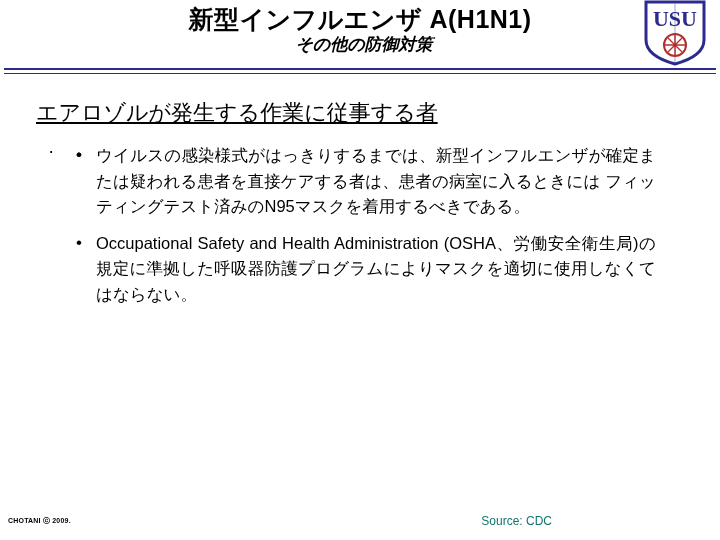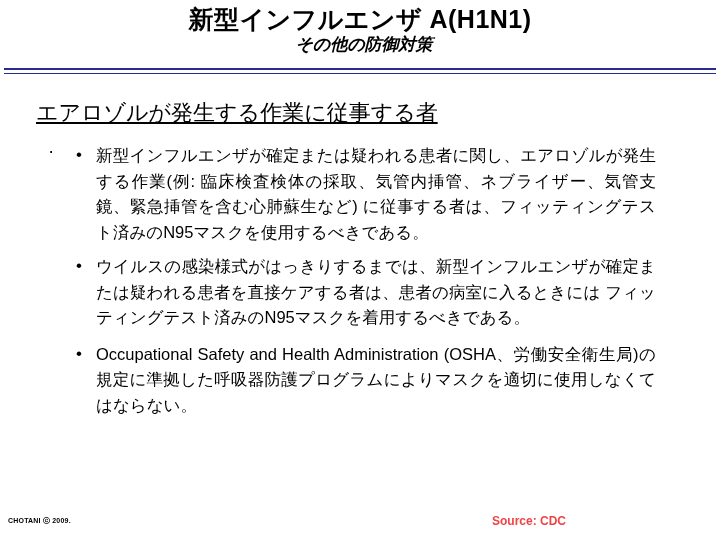--- a/index.html
+++ b/index.html
@@ -123,54 +123,61 @@
     position: absolute;
     left: 8px;
     bottom: 14px;
     font-size: 7px;
     font-weight: bold;
     letter-spacing: 0.2px;
     color: #000000;
   }
   .footer-right {
     position: absolute;
-    right: 14px;
+    right: 28px;
     bottom: 12px;
     font-size: 12px;
-    color: #ef4444;
-    font-weight: bold;
+    color: #0f766e;
   }
 </style>
 </head>
 <body>
 
 <div class="slide">
 
   <div class="header">
     <div class="title-block">
       <div class="title-main">新型インフルエンザ A(H1N1)</div>
       <div class="title-sub">その他の防御対策</div>
     </div>
     <div class="header-rule one"></div>
     <div class="header-rule two"></div>
 
+    <div class="logo">
+      <svg width="62" height="66" viewBox="0 0 62 66" xmlns="http://www.w3.org/2000/svg">
+        <path d="M2 2 H60 V40 Q60 56 31 64 Q2 56 2 40 Z" fill="#ffffff" stroke="#2b2b8f" stroke-width="3"></path>
+        <path d="M31 4 V62" stroke="#2b2b8f" stroke-width="1.2" opacity="0.35"></path>
+        <text x="31" y="26" font-family="'Liberation Serif', serif" font-size="22" font-weight="bold" fill="#2b2b8f" text-anchor="middle">USU</text>
+        <circle cx="31" cy="45" r="11" fill="none" stroke="#b03030" stroke-width="2"></circle>
+        <path d="M21 45 H41 M31 35 V55 M24 38 L38 52 M38 38 L24 52" stroke="#b03030" stroke-width="1.4"></path>
+      </svg>
+    </div>
   </div>
 
   <div class="content">
     <div>
       <span class="heading">エアロゾルが発生する作業に従事する者</span>
     </div>
 
     <div class="lvl1">
       <span class="bullet">·</span>
     </div>
 
     <div class="lvl2">
       <span class="bullet">•</span>
-      <span>新型インフルエンザが確定または疑われる患者に関し、エアロゾルが発生する作業(例: 臨床検査検体の採取、気管内挿管、ネブライザー、気管支鏡、緊急挿管を含む心肺蘇生など) に従事する者は、フィッティングテスト済みのN95マスクを使用するべきである。</span>
     </div>
 
     <div class="lvl2">
       <span class="bullet">•</span>
       <span>ウイルスの感染様式がはっきりするまでは、新型インフルエンザが確定または疑われる患者を直接ケアする者は、患者の病室に入るときには フィッティングテスト済みのN95マスクを着用するべきである。</span>
     </div>
 
     <div class="lvl2 tight">
       <span class="bullet">•</span>
       <span>Occupational Safety and Health Administration (OSHA、労働安全衛生局)の規定に準拠した呼吸器防護プログラムによりマスクを適切に使用しなくてはならない。</span>

